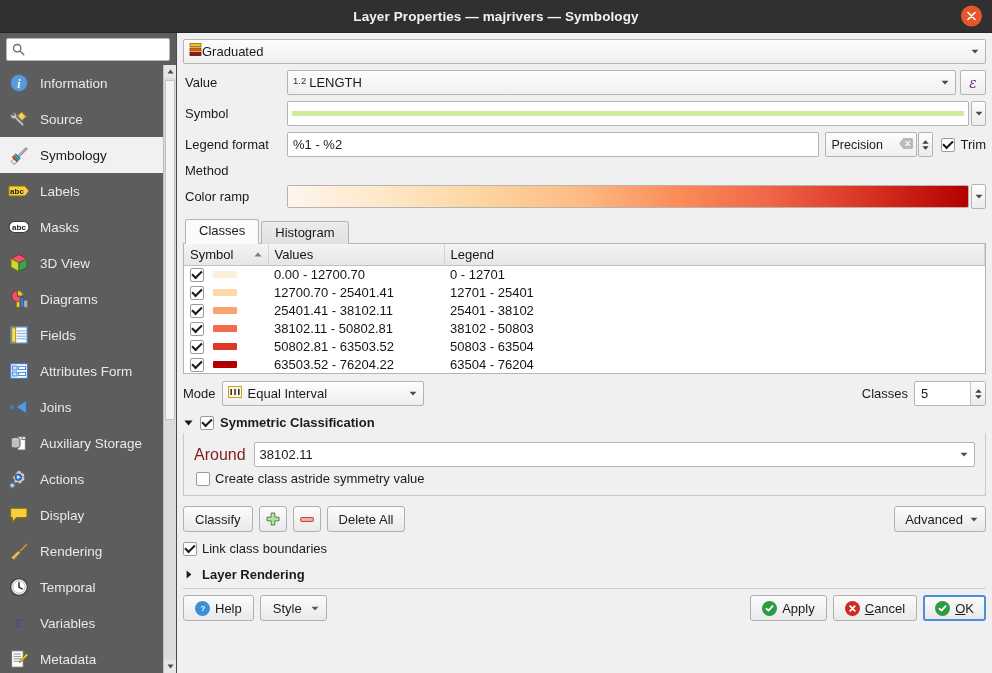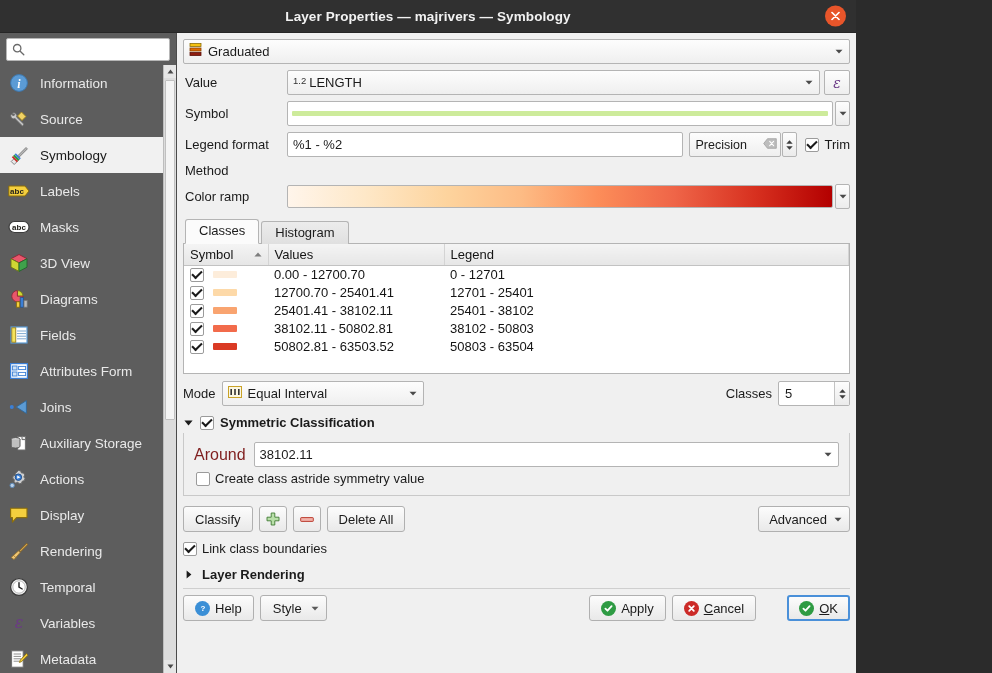--- a/index.html
+++ b/index.html
@@ -6,21 +6,21 @@
   html, body {
     margin: 0; padding: 0;
     width: 992px; height: 673px;
     overflow: hidden;
     font-family: "Liberation Sans", sans-serif;
     font-size: 13px;
     background: #2b2b2b;
   }
   #app {
     position: relative;
-    width: 856px; height: 673px;
+    width: 992px; height: 673px;
     background: #5d5d5d;
     display: flex;
     flex-direction: column;
   }
 
   
   .titlebar {
     height: 33px;
     background: #303030;
     color: #ffffff;
@@ -174,21 +174,21 @@
   }
   .combo .lbl { flex: 1 1 auto; overflow: hidden; text-overflow: ellipsis; white-space: nowrap; }
   .caret {
     width: 16px; flex: 0 0 16px;
     display: flex; align-items: center; justify-content: center;
     color: #4a4a4a;
   }
   .caret svg { display:block; }
 
   .renderer-combo { margin-bottom: 6px; }
-  .renderer-combo .lbl { display: flex; align-items: center; gap: 6px; }
+  .renderer-combo .lbl { display: flex; align-items: center; }
 
   .frow {
     display: flex;
     align-items: center;
     margin-bottom: 6px;
     gap: 0;
   }
   .frow > .flabel {
     width: 104px;
     flex: 0 0 104px;
@@ -479,21 +479,20 @@
     align-items: center;
     gap: 6px;
     padding: 6px 0 8px 0;
     border-top: 1px solid #cfcfcf;
     margin-top: 6px;
   }
   .style-btn { display: inline-flex; align-items: center; gap: 9px; padding: 0 7px 0 12px; }
   .btn.default-btn {
     border: 2px solid #4a90d9;
     padding: 10px 10px;
-    margin-left: 25px;
   }
   .btn u { text-decoration: underline; }
 
   .ico-circ {
     width: 15px; height: 15px;
     border-radius: 50%;
     display: inline-flex; align-items: center; justify-content: center;
     flex: 0 0 15px;
   }
   .ico-circ svg { display:block; }
@@ -868,20 +867,30 @@
               <tr>
                 <td class="c-sym">
                   <div class="sym-cell">
                     <span class="cbox on"></span>
                     <span class="sw" style="background:#da3a24;"></span>
                   </div>
                 </td>
                 <td class="c-val">50802.81 - 63503.52</td>
                 <td>50803 - 63504</td>
               </tr>
+              <tr>
+                <td class="c-sym">
+                  <div class="sym-cell">
+                    <span class="cbox on"></span>
+                    <span class="sw" style="background:#b20000;"></span>
+                  </div>
+                </td>
+                <td class="c-val">63503.52 - 76204.22</td>
+                <td>63504 - 76204</td>
+              </tr>
             </tbody>
         </table>
       </div>
 
       <div class="mode-row">
         <span class="mlabel">Mode</span>
         <div class="combo mode-combo">
           <span class="lbl">
             <span>
               <svg width="14" height="12" viewBox="0 0 14 12">

